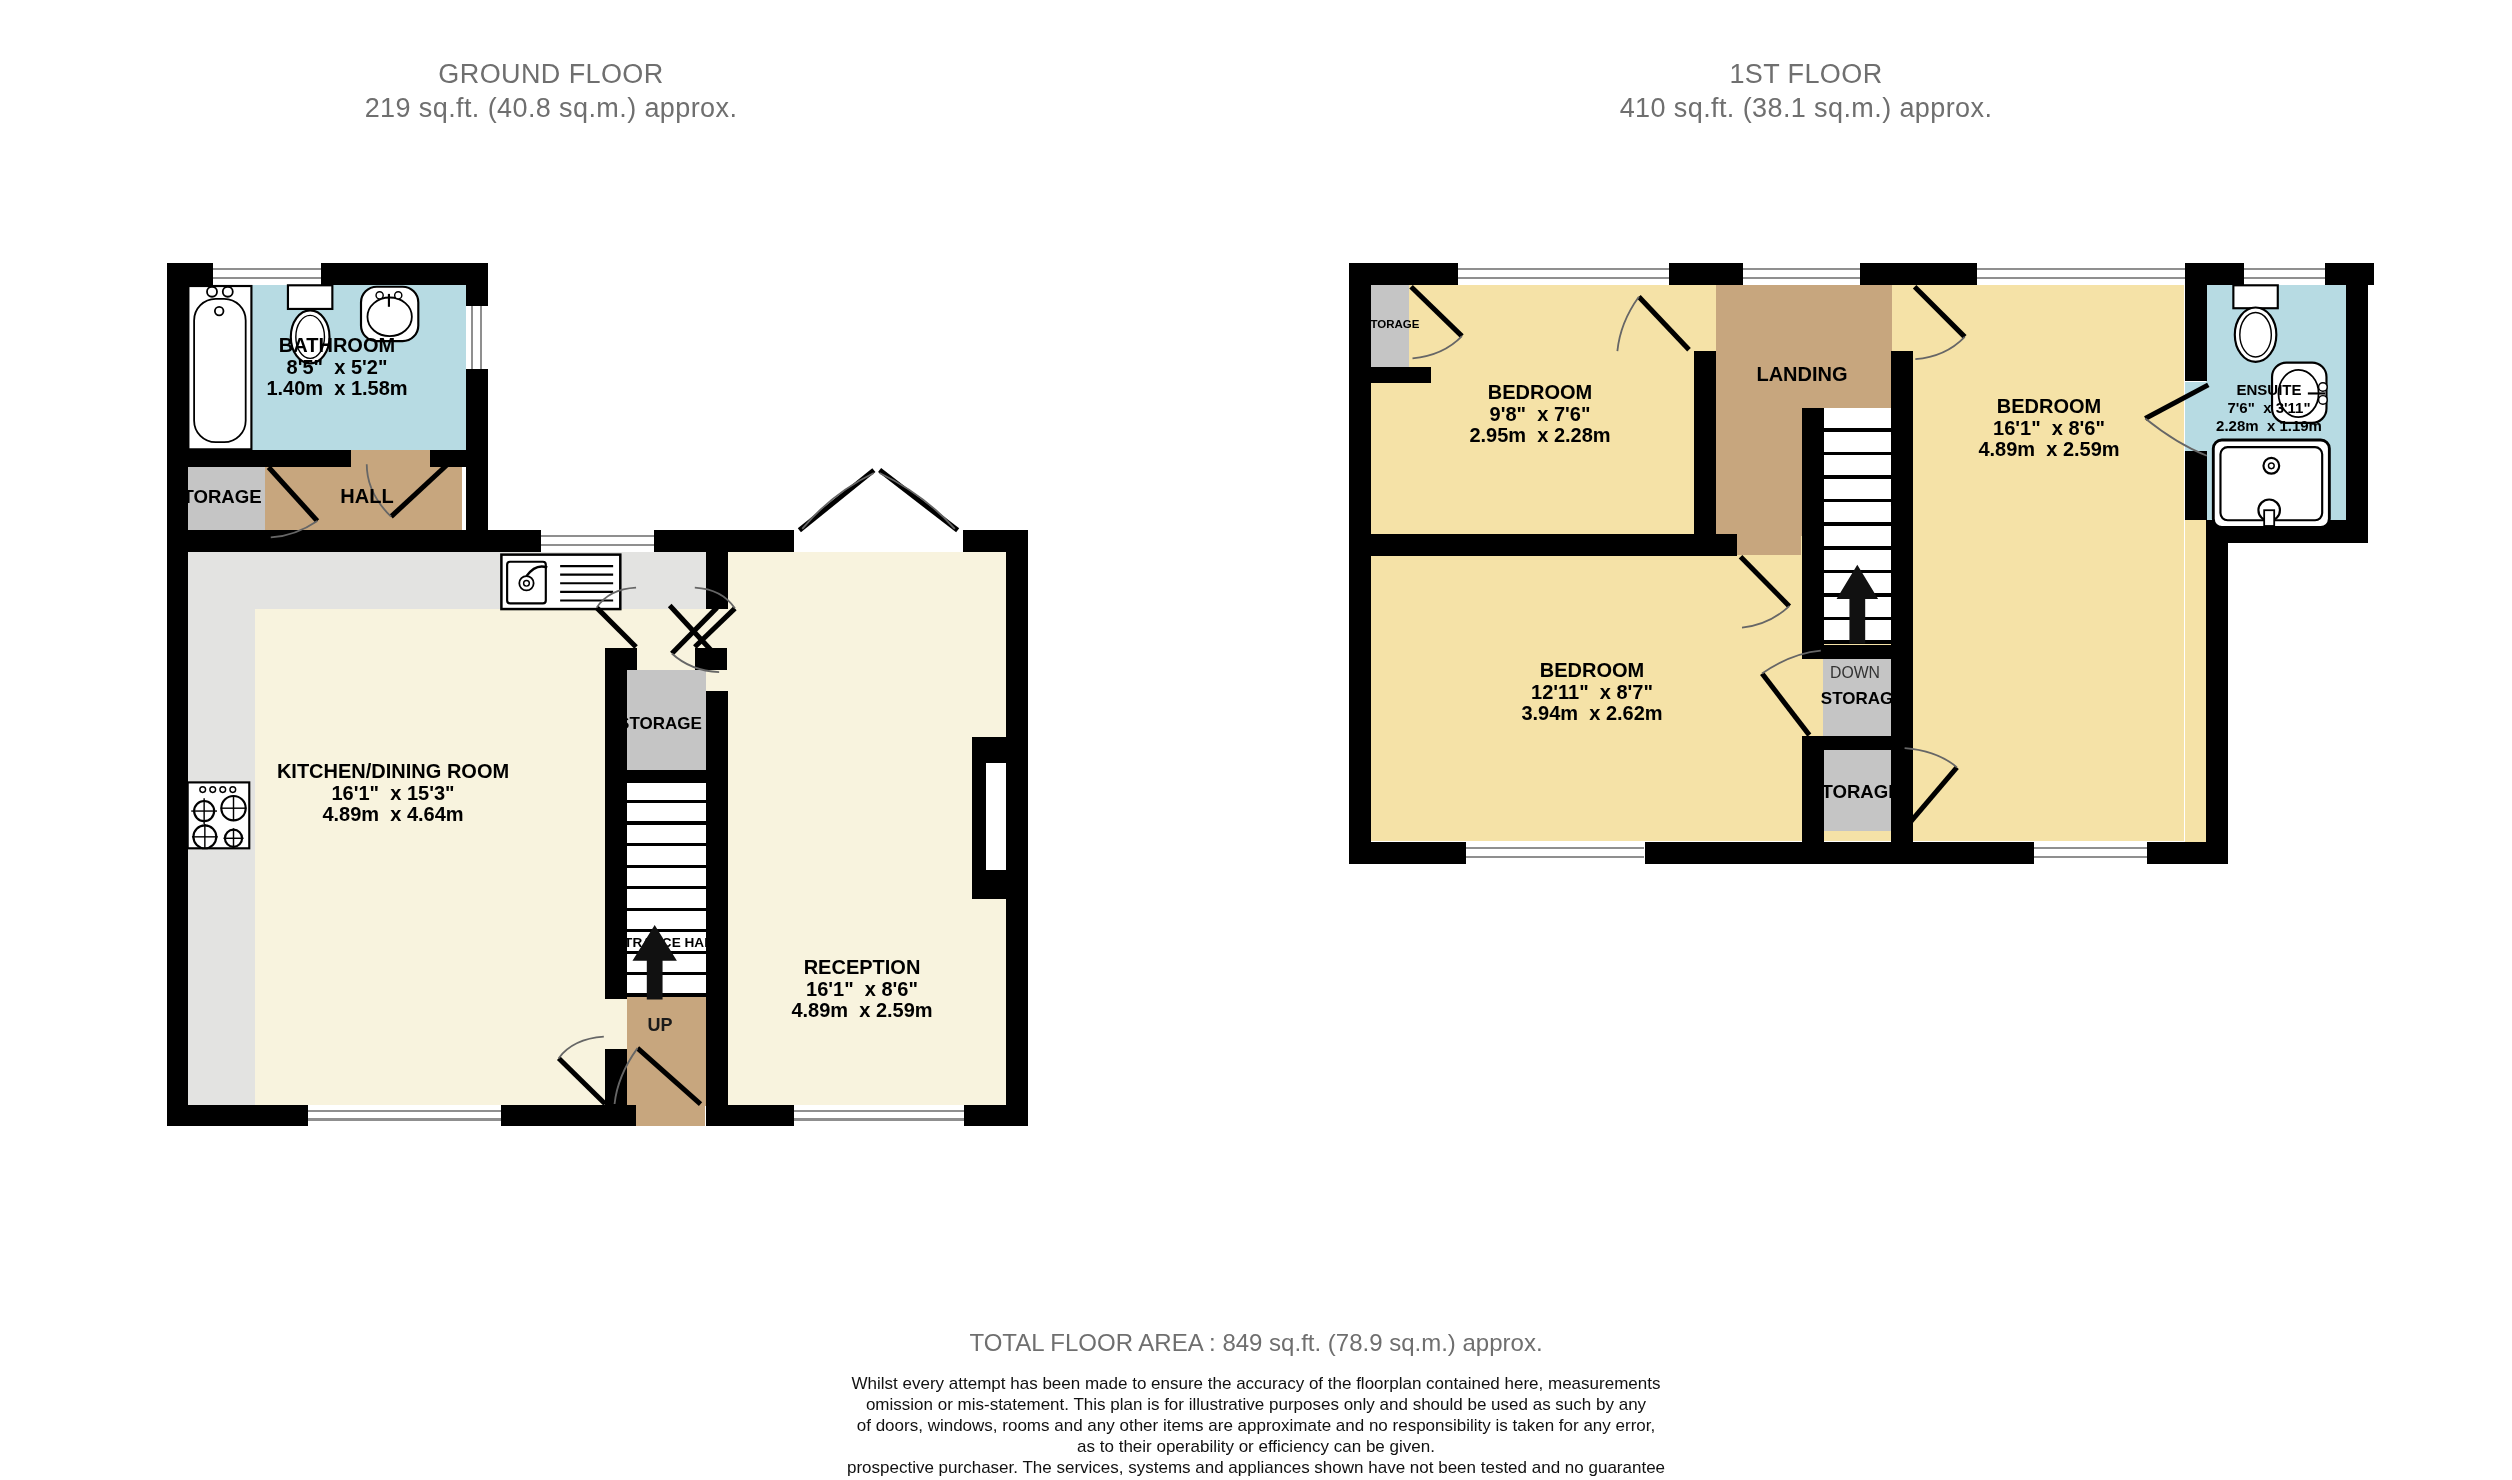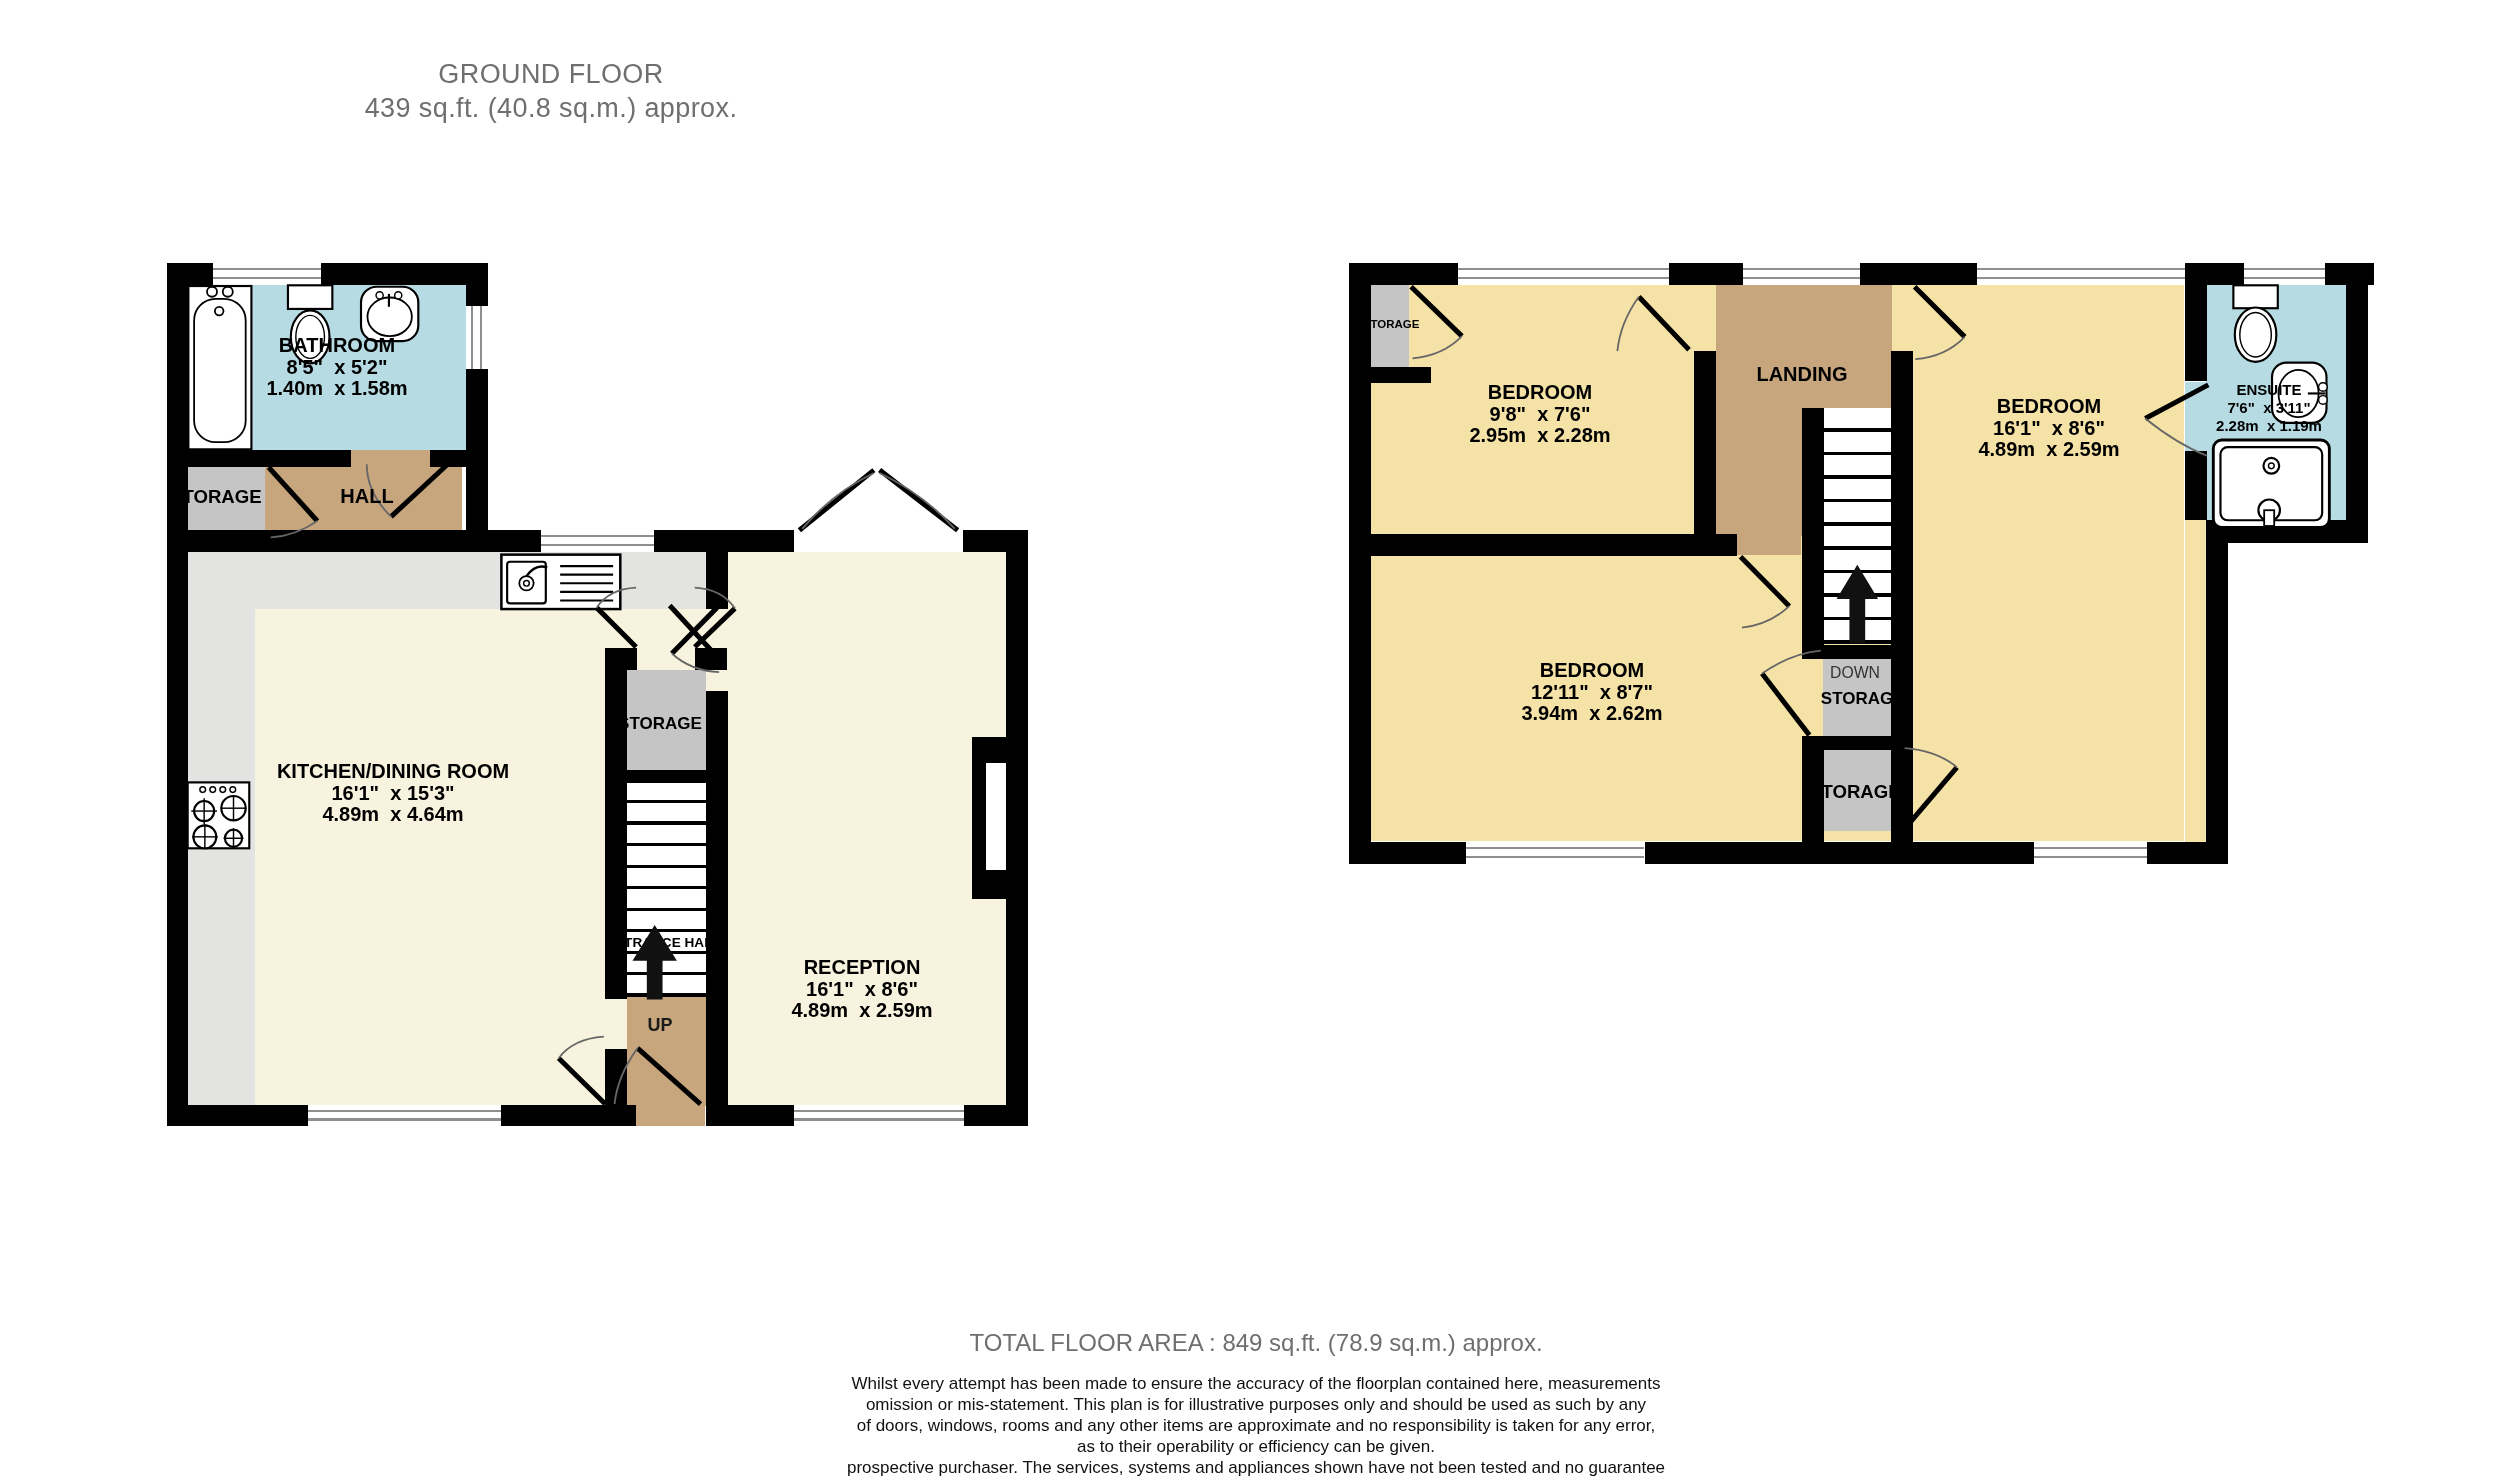--- a/index.html
+++ b/index.html
@@ -21,21 +21,25 @@
   .footer-total{position:absolute;left:0;width:2512px;text-align:center;color:#6F6F6F;font-size:24px;z-index:6;}
   .footer-disc{position:absolute;left:0;width:2512px;text-align:center;color:#111;font-size:17px;line-height:21px;z-index:6;}
 </style>
 </head>
 <body>
 
 <div id="canvas">
 
   <div class="ftitle" style="left:322px;top:57px">
     <div>GROUND FLOOR</div>
-    <div>439 sq.ft. (40.8 sq.m.) approx.</div>
+    <div>219 sq.ft. (40.8 sq.m.) approx.</div>
+  </div>
+  <div class="ftitle" style="left:1577px;top:57px">
+    <div>1ST FLOOR</div>
+    <div>410 sq.ft. (38.1 sq.m.) approx.</div>
   </div>
 
   <div class="room" style="left:188px;top:284px;width:278px;height:167px;background:#B7DBE3"></div>
   <div class="room" style="left:351px;top:450px;width:79px;height:17px;background:#C7A67E"></div>
   <div class="room" style="left:188px;top:466px;width:77px;height:67px;background:#C5C5C5"></div>
   <div class="room" style="left:265px;top:466px;width:197px;height:67px;background:#C7A67E"></div>
   <div class="room" style="left:188px;top:552px;width:819px;height:554px;background:#F8F3DE"></div>
   <div class="room" style="left:188px;top:552px;width:518px;height:57px;background:#E3E3E1"></div>
   <div class="room" style="left:188px;top:609px;width:67px;height:496px;background:#E3E3E1"></div>
   <div class="room" style="left:627px;top:670px;width:79px;height:100px;background:#C5C5C5"></div>

